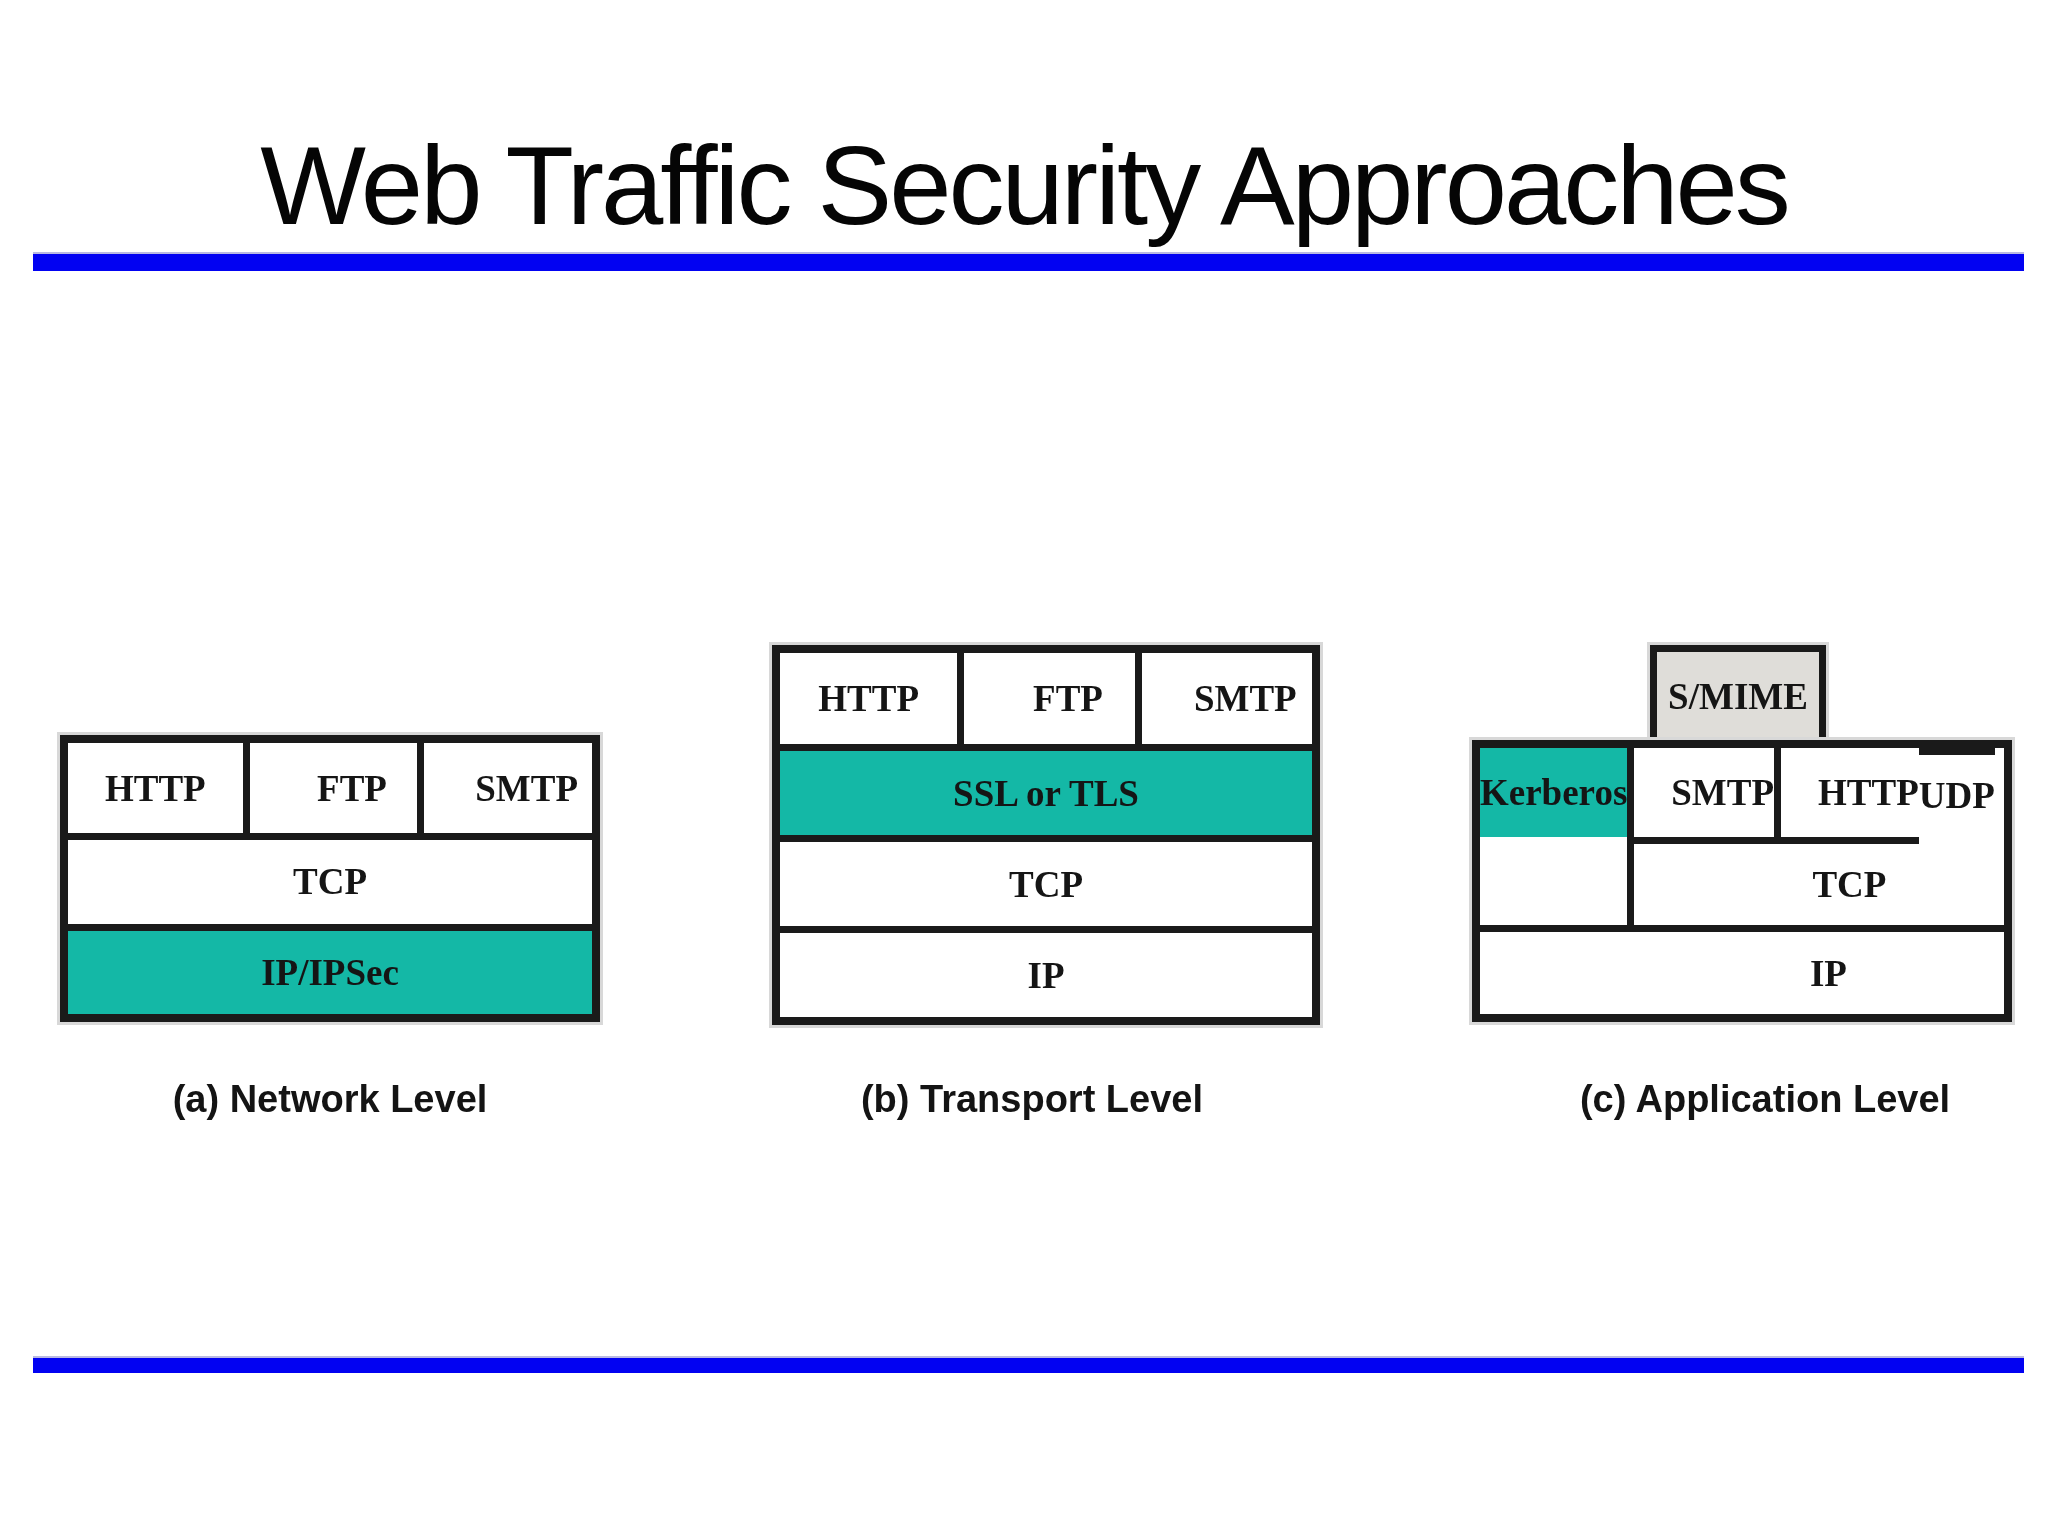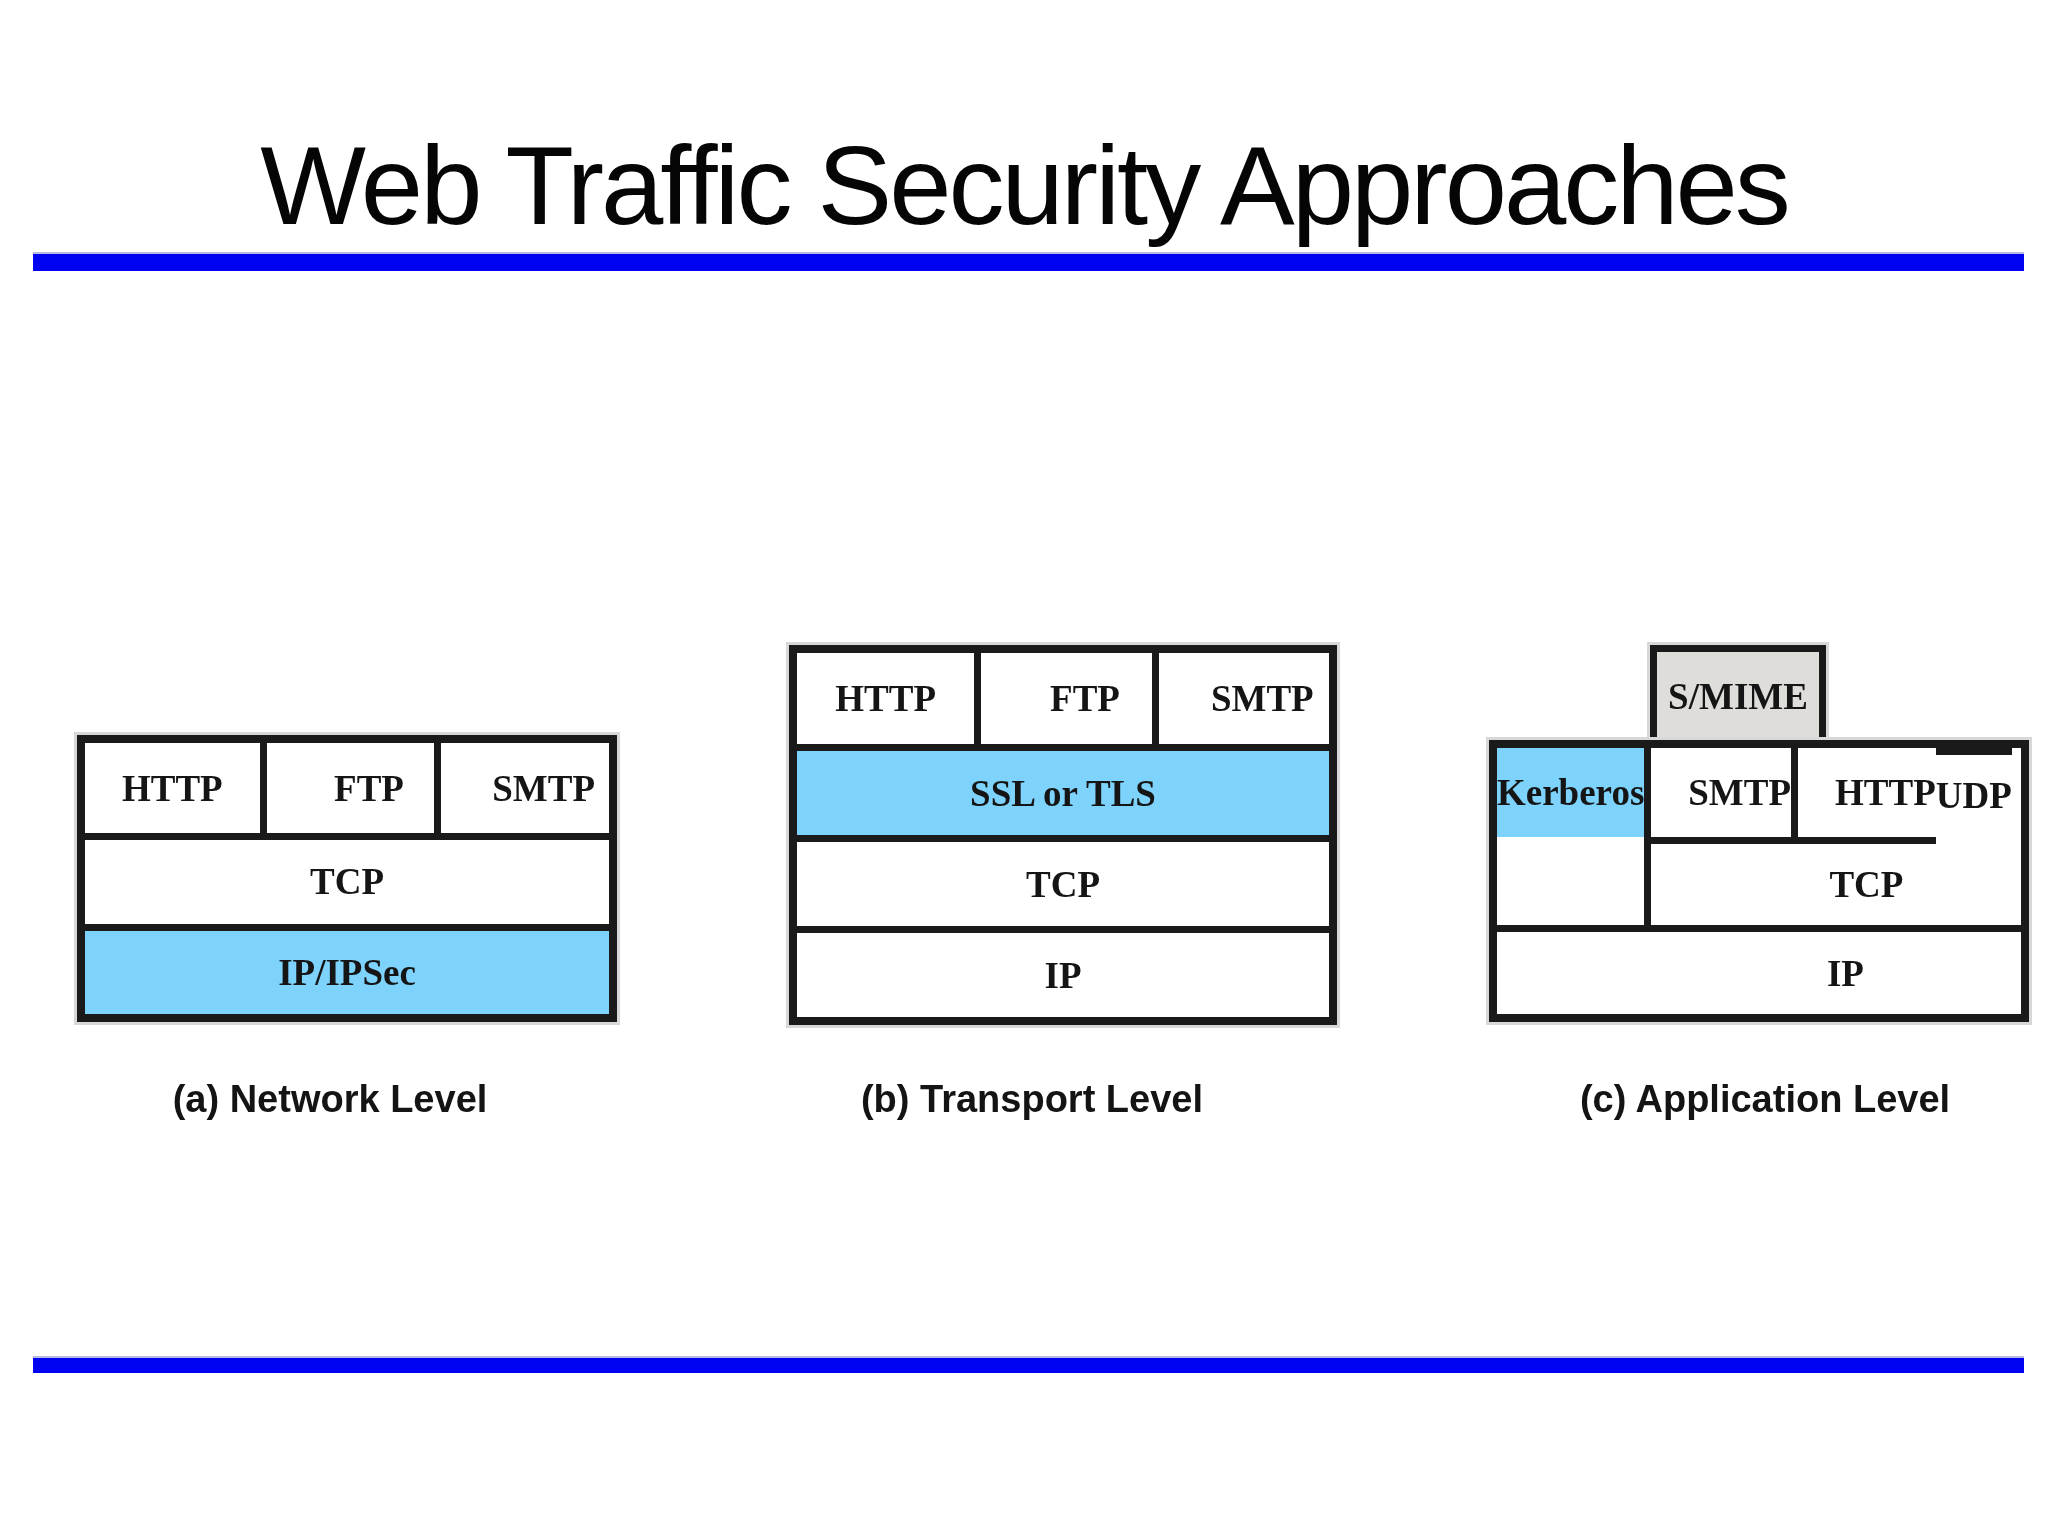--- a/index.html
+++ b/index.html
@@ -32,39 +32,38 @@
   .rule-top{top:252px;height:17px;}
   .rule-bottom{top:1356px;height:15px;}
   
   .stack{
     position:absolute;
     display:grid;
     background:#ffffff;
     border:8px solid #1a1a1a;
     outline:3px solid #d8d8d8;
     box-sizing:border-box;
-    margin-left:17px;
   }
   .stack-a{left:60px;top:735px;width:540px;height:287px;
     grid-template-columns:1fr 1fr 1fr;grid-template-rows:1fr 1fr 1fr;}
   .stack-b{left:772px;top:645px;width:548px;height:380px;
     grid-template-columns:1fr 1fr 1fr;grid-template-rows:1fr 1fr 1fr 1fr;}
   .stack-c{left:1472px;top:740px;width:540px;height:282px;
     grid-template-columns:1fr 1fr 1fr 1fr 1fr;grid-template-rows:1fr 1fr 1fr;}
   .cell{
     display:flex;align-items:center;justify-content:center;
     font-family:"Liberation Serif",serif;
     font-weight:bold;
     font-size:37px;
     color:#151515;
     background:#ffffff;
     box-sizing:border-box;
     white-space:nowrap;
   }
-  .shaded{background:#7dd3fc;}
+  .shaded{background:#14b8a6;}
   .bl{border-left:7px solid #1a1a1a;padding-left:37px;}
   .bt{border-top:7px solid #1a1a1a;}
   .span3{grid-column:1 / -1;}
   .span23{grid-column:2 / 4;}
   
   .pad-half{padding-left:50%;}
   .pad-third{padding-left:33%;}
   
   .smime{
     position:absolute;

